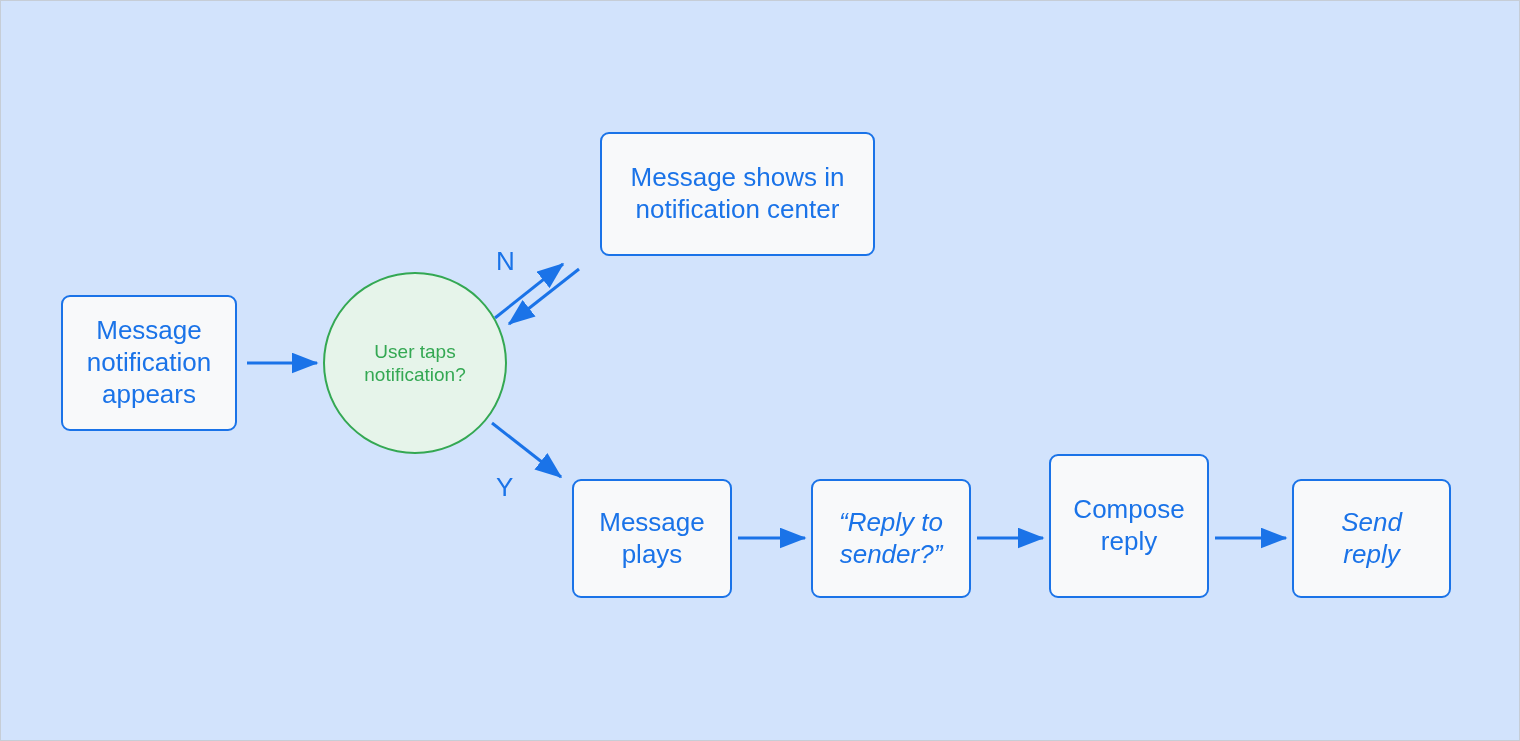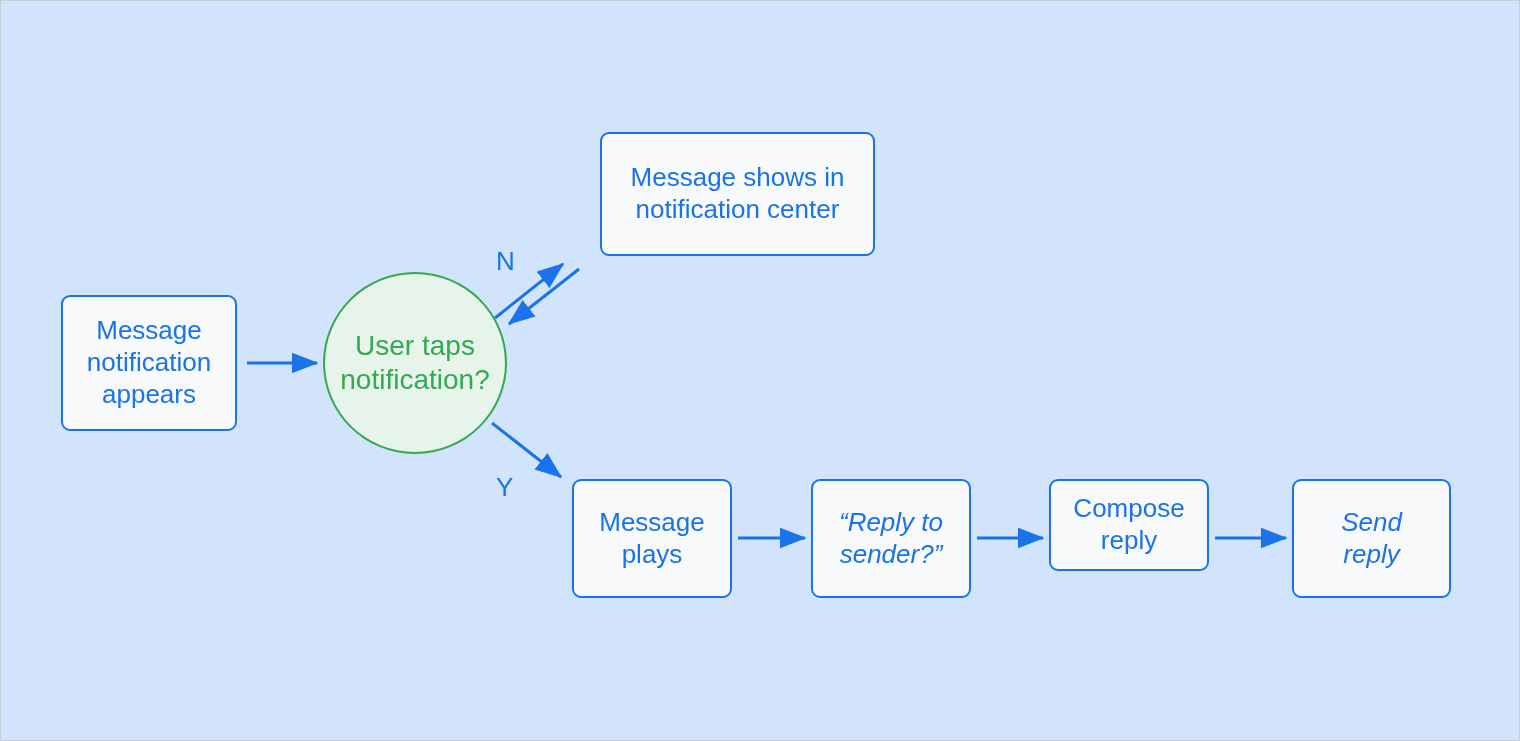--- a/index.html
+++ b/index.html
@@ -32,21 +32,21 @@
     border: 2px solid #1a73e8;
     border-radius: 9px;
     color: #1a73e8;
     font-size: 26px;
   }
   .decision {
     background: #e6f4ea;
     border: 2px solid #34a853;
     border-radius: 50%;
     color: #34a853;
-    font-size: 28px;
+    font-size: 19px;
   }
   .edge-label {
     position: absolute;
     color: #1a73e8;
     font-size: 26px;
     line-height: 1;
   }
   svg.edges {
     position: absolute;
     left: 0;
@@ -54,21 +54,21 @@
     width: 1520px;
     height: 741px;
     pointer-events: none;
   }
   
   #n-notify       { left: 60px;   top: 294px; width: 176px; height: 136px; }
   #n-decision     { left: 322px;  top: 271px; width: 184px; height: 182px; }
   #n-center       { left: 571px;  top: 131px; width: 275px; height: 124px; margin-left: 28px; }
   #n-plays        { left: 571px;  top: 478px; width: 160px; height: 119px; }
   #n-replyto      { left: 810px;  top: 478px; width: 160px; height: 119px; font-style: italic; }
-  #n-compose      { left: 1048px; top: 478px; width: 160px; height: 92px; }
+  #n-compose      { left: 1048px; top: 453px; width: 160px; height: 144px; }
   #n-send         { left: 1291px; top: 478px; width: 159px; height: 119px; font-style: italic; }
   #lbl-n          { left: 495px;  top: 247px; }
   #lbl-y          { left: 495px;  top: 473px; }
 </style>
 </head>
 <body>
 
 <div id="canvas">
 
   <svg class="edges" viewBox="0 0 1520 741" xmlns="http://www.w3.org/2000/svg">

